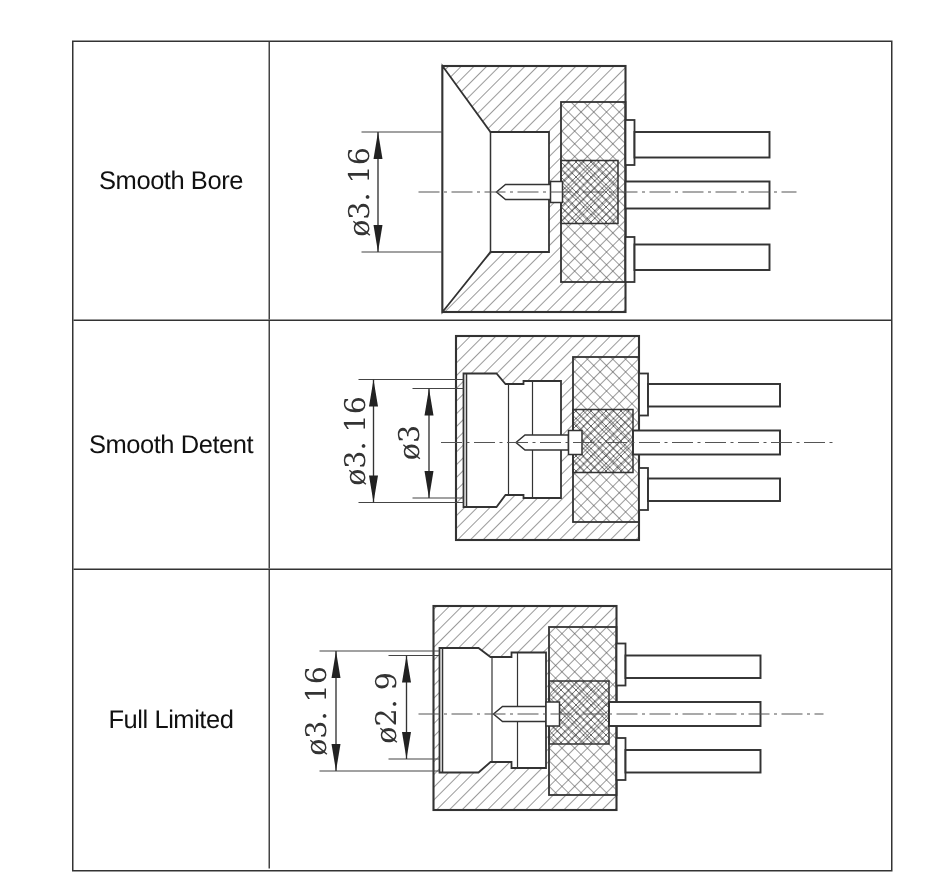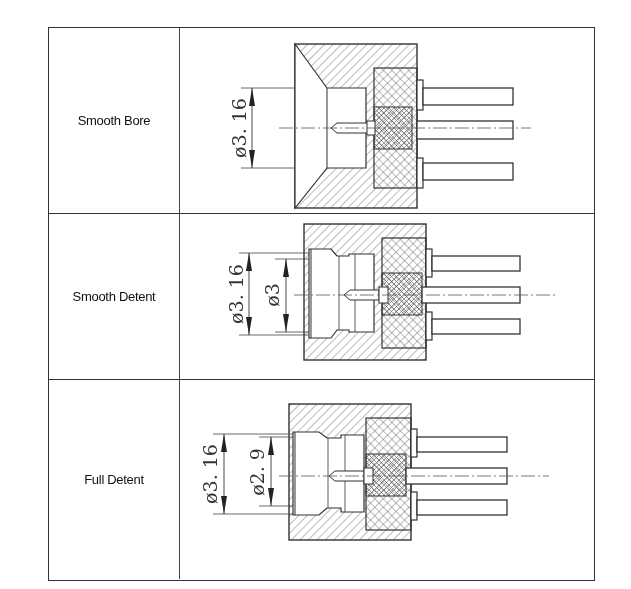--- a/index.html
+++ b/index.html
@@ -1,20 +1,20 @@
 <!DOCTYPE html>
 <html><head>
   <meta charset="utf-8">
   <style>
     html, body { margin:0; padding:0; background:#ffffff; }
     body { width:631px; height:589px; position:relative; overflow:hidden; font-family:"Liberation Sans", sans-serif; }
     .tbl { position:absolute; left:48px; top:27px; width:547px; height:554px; border:1.5px solid #333; box-sizing:border-box; }
     .row { position:absolute; left:0; width:100%; box-sizing:border-box; }
     .row + .row { border-top:1.5px solid #333; }
-    .label { position:absolute; left:0; top:0; bottom:0; width:130px; border-right:1.5px solid #444; display:flex; align-items:center; justify-content:center; font-size:13px; color:#111; letter-spacing:-0.3px;text-align:center; }
+    .label { position:absolute; left:0; top:0; bottom:0; width:130px; border-right:1.5px solid #444; display:flex; align-items:center; justify-content:center; font-size:17px; color:#111; letter-spacing:-0.3px;text-align:center; }
     .fig { position:absolute; left:130px; top:0; right:0; bottom:0; }
     .fig svg { position:absolute; left:0; top:0; }
     .dim { font-family:"DejaVu Serif", serif; font-size:19px; fill:#333; }
   </style>
 </head>
 <body>
 
 <div class="tbl">
 
   <div class="row" style="top:0;height:185px;">
@@ -104,21 +104,21 @@
         <line x1="96" y1="118" x2="130" y2="118" stroke="#444" stroke-width="0.8"></line>
         <line x1="107" y1="45" x2="107" y2="118" stroke="#333" stroke-width="0.9"></line>
         <polygon points="107,45 104,63 110,63" fill="#222"></polygon>
         <polygon points="107,118 104,100 110,100" fill="#222"></polygon>
         <text class="dim" transform="translate(100,81) rotate(-90)" text-anchor="middle">ø3</text>
       </svg>
     </div>
   </div>
 
   <div class="row" style="top:351px;height:200px;">
-    <div class="label">Full Detent</div>
+    <div class="label">Full Limited</div>
     <div class="fig">
       <svg width="415" height="200" viewBox="0 0 415 200">
         <defs>
           <pattern id="h5" width="6" height="6" patternUnits="userSpaceOnUse" patternTransform="rotate(45)">
             <line x1="0" y1="0" x2="0" y2="6" stroke="#555" stroke-width="0.8"></line>
           </pattern>
           <pattern id="h6" width="6" height="6" patternUnits="userSpaceOnUse" patternTransform="rotate(-45)">
             <line x1="0" y1="0" x2="0" y2="6" stroke="#555" stroke-width="0.8"></line>
           </pattern>
           <pattern id="x3" width="5" height="5" patternUnits="userSpaceOnUse">

